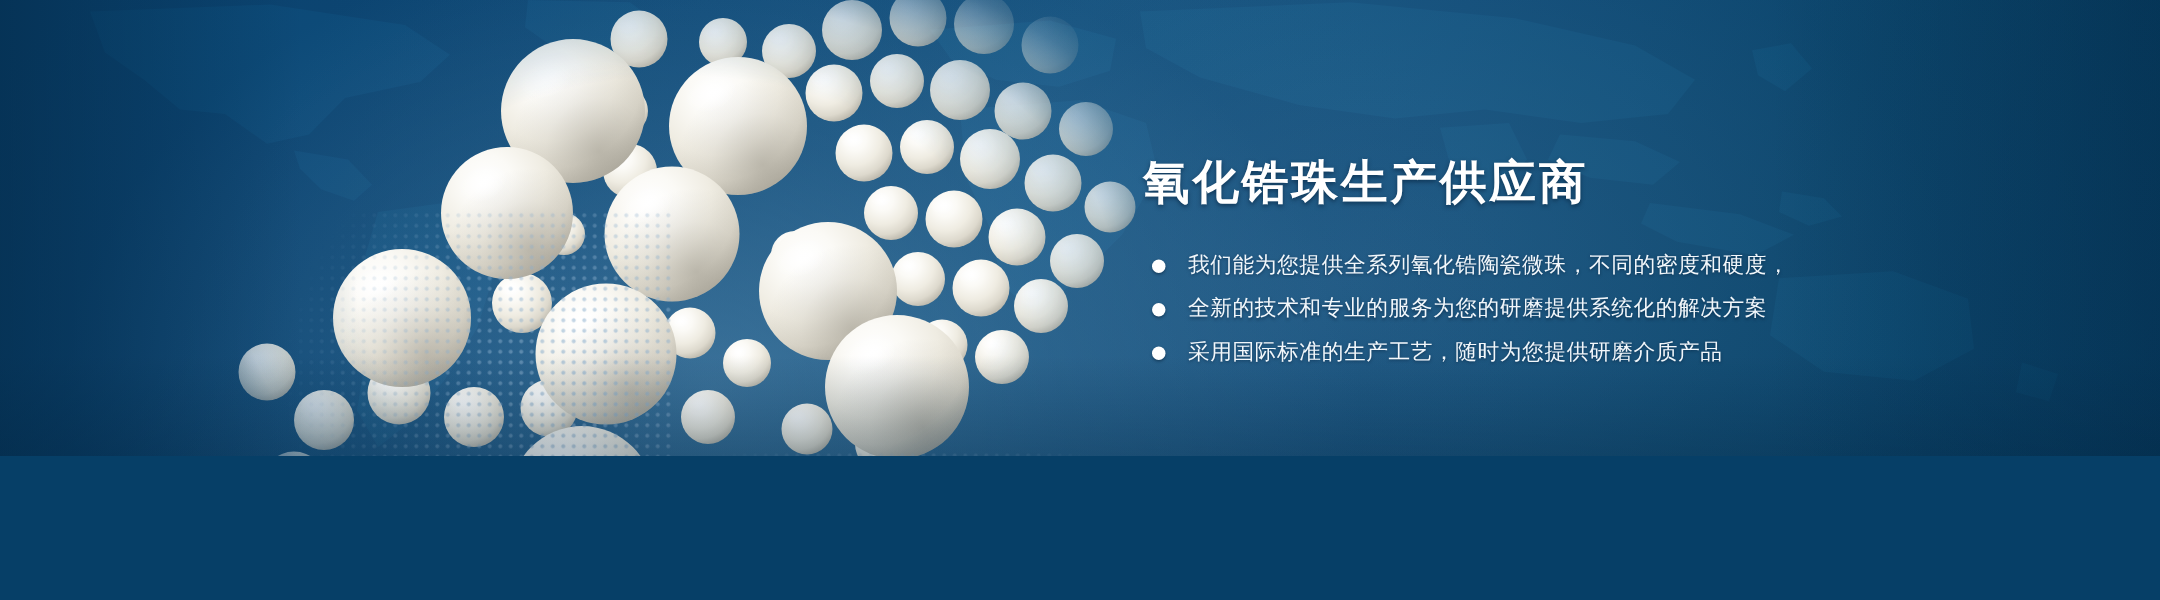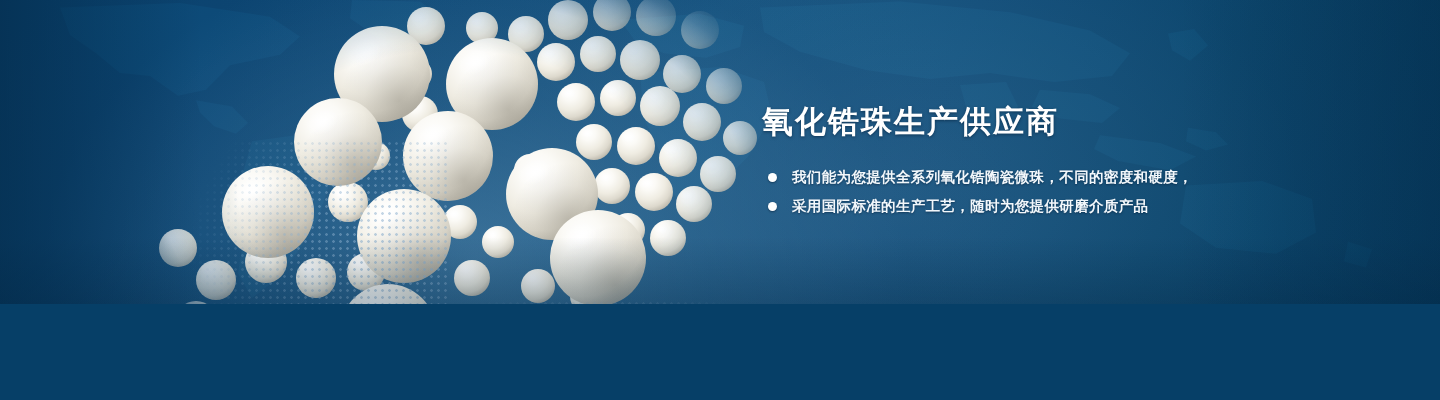--- a/index.html
+++ b/index.html
@@ -114,21 +114,20 @@
     color: #ffffff;
     line-height: 1.22;
     text-shadow: 0 1px 3px rgba(0,24,48,0.55);
     white-space: nowrap;
   }
 
   .bullets {
     list-style: none;
     margin: 24px 0 0 0;
     padding: 0;
-    font-weight: bold;
   }
   .bullet {
     position: relative;
     padding-left: 30px;
     margin-bottom: 5px;
     color: #f2f7fb;
     font-size: 14.5px;
     line-height: 24px;
     letter-spacing: 0.35px;
     text-shadow: 0 1px 2px rgba(0,24,48,0.50);
@@ -409,20 +408,24 @@
 
     <h1 class="headline">氧化锆珠生产供应商</h1>
 
     <ul class="bullets">
 
       <li class="bullet">
         <span class="dot"></span>
         <span class="bullet-line">我们能为您提供全系列氧化锆陶瓷微珠，不同的密度和硬度，</span>
       </li>
 
+      <li class="bullet">
+        <span class="dot"></span>
+        <span class="bullet-line">全新的技术和专业的服务为您的研磨提供系统化的解决方案</span>
+      </li>
 
       <li class="bullet">
         <span class="dot"></span>
         <span class="bullet-line">采用国际标准的生产工艺，随时为您提供研磨介质产品</span>
       </li>
 
     </ul>
   </div>
 
 </div>

